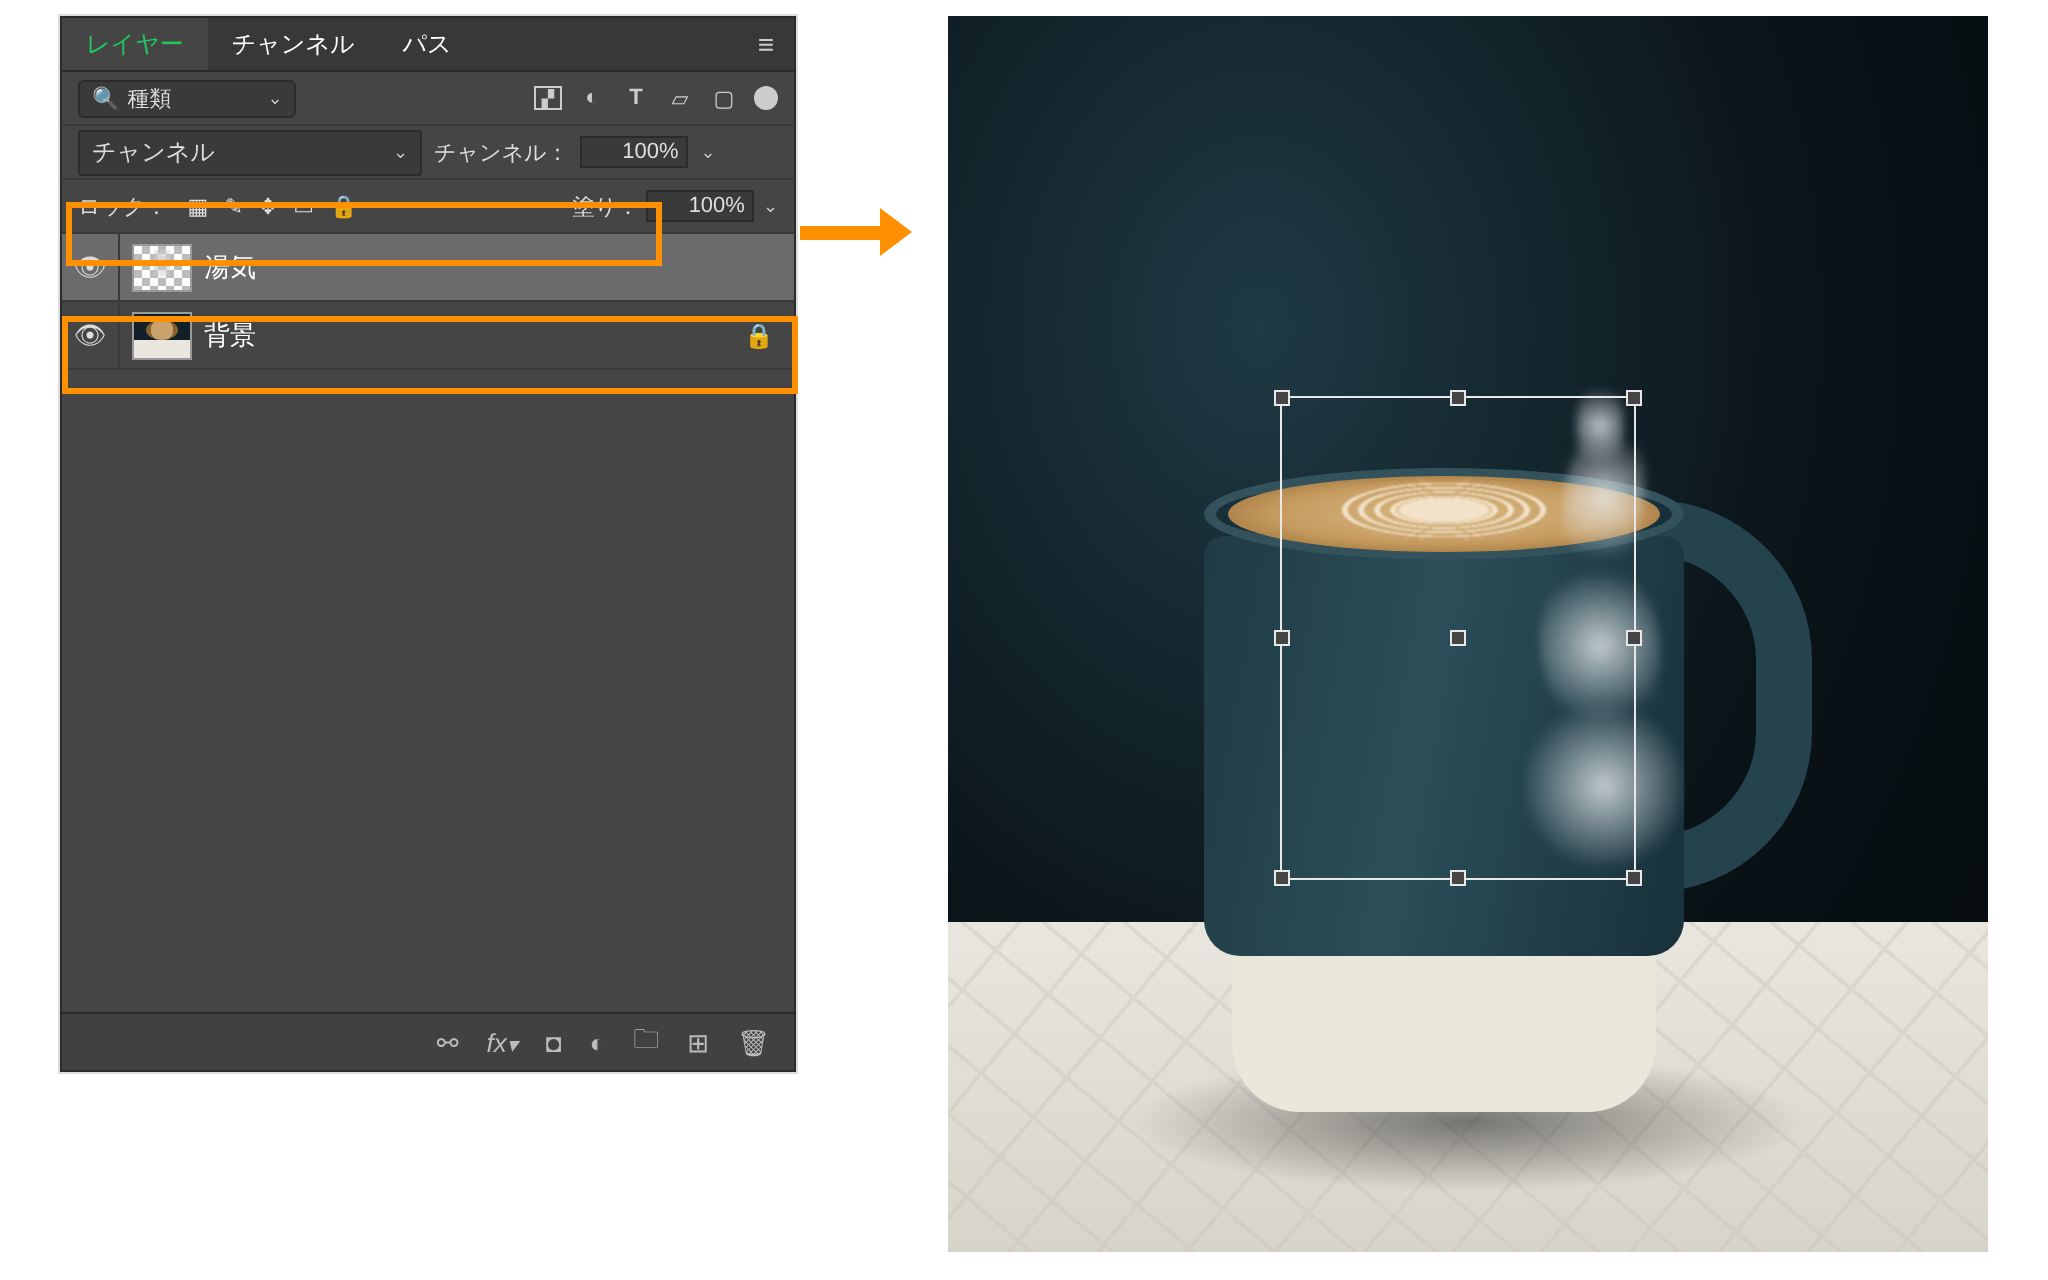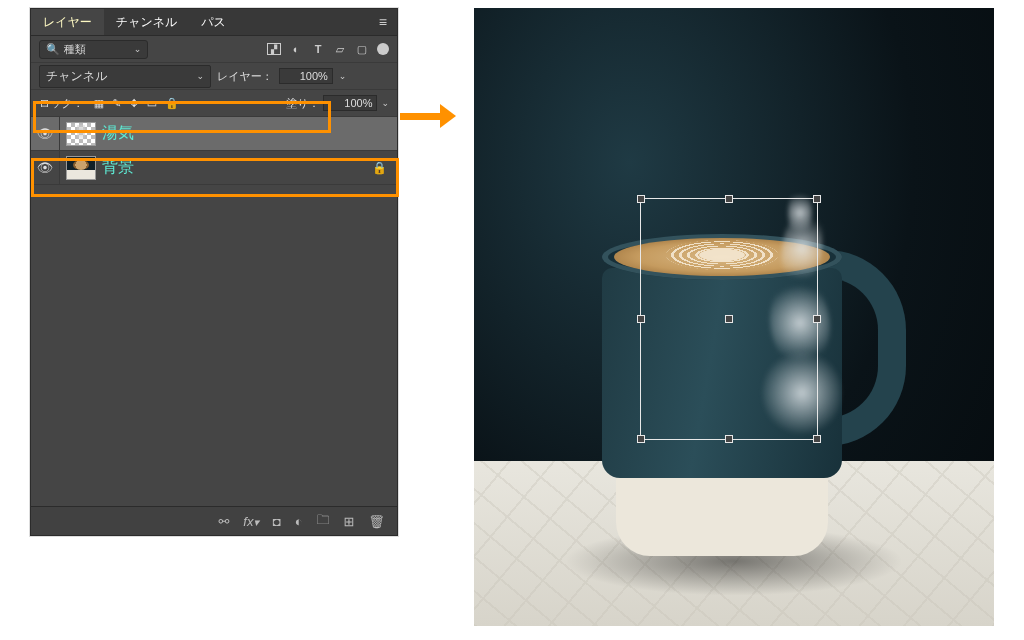--- a/index.html
+++ b/index.html
@@ -1,21 +1,21 @@
 <!DOCTYPE html>
 <html><head>
 <meta charset="utf-8">
 <style>
   html,body{margin:0;padding:0;background:#fff;font-family:"Hiragino Kaku Gothic Pro","Yu Gothic",sans-serif;font-size:12px;color:#ddd}
   .stage{position:relative;width:1024px;height:640px;overflow:hidden}
   
   .panel{position:absolute;left:30px;top:8px;width:366px;height:526px;background:#454545;border:1px solid #2b2b2b;box-shadow:0 0 0 1px #0002}
   .tabbar{display:flex;align-items:center;height:26px;background:#383838;border-bottom:1px solid #2b2b2b}
   .tab{padding:0 12px;height:26px;line-height:26px;font-size:12px;color:#ffffff}
-  .tab.active{background:#454545;color:#fef9c3}
+  .tab.active{background:#454545;color:#22c55e}
   .tab-menu{margin-left:auto;padding:0 10px;color:#ccc;font-size:14px}
   .row{display:flex;align-items:center;height:26px;padding:0 8px;gap:6px;border-bottom:1px solid #3a3a3a}
   .filter-row .search{flex:0 0 auto;display:flex;align-items:center;gap:4px;background:#3a3a3a;border:1px solid #2b2b2b;padding:1px 6px;border-radius:3px;font-size:11px;color:#ddd}
   .chev{font-size:9px;color:#ccc}
   .filter-icons{margin-left:auto;display:flex;gap:8px;align-items:center}
   .ficon{width:14px;height:14px;display:flex;align-items:center;justify-content:center;color:#ccc;font-size:11px}
   .ficon.box{border:1px solid #ccc;width:12px;height:10px;font-size:8px}
   .ficon.circle{width:12px;height:12px;border-radius:50%;background:#ccc}
   .blend-row{position:relative}
   .blend-row .select{flex:0 0 158px;display:flex;align-items:center;background:#3a3a3a;border:1px solid #2b2b2b;padding:2px 6px;font-size:12px;justify-content:space-between;border-radius:2px}
@@ -29,21 +29,21 @@
   .layers-list{}
   .layer{display:flex;align-items:center;height:33px;border-bottom:1px solid #3a3a3a}
   .layer.selected{background:#6b6b6b}
   .eye{width:28px;text-align:center;color:#ddd;font-size:13px}
   .sepv{width:1px;height:33px;background:#3a3a3a}
   .thumb{width:30px;height:24px;margin:0 6px;border:1px solid #9a9a9a;box-sizing:border-box;display:flex;align-items:center;justify-content:center;font-size:9px;background:#333;position:relative;overflow:hidden}
   .thumb.checker{background:repeating-conic-gradient(#bbb 0 25%,#fff 0 50%) 0 0/8px 8px}
   .thumb .smoke{position:absolute;left:10px;top:2px;width:8px;height:20px;background:radial-gradient(circle at 50% 30%,#ccc 0%,#ccc0 70%)}
   .thumb.coffee{background:linear-gradient(#112028 0 60%,#ebe7de 60% 100%)}
   .thumb.coffee::after{content:"";position:absolute;left:6px;top:3px;width:16px;height:10px;border-radius:50%;background:radial-gradient(circle,#caa26c 0 60%,#885f2f 60% 100%)}
-  .lname{font-size:16px;color:#5eead4}
+  .lname{font-size:13px;color:#ffffff}
   .lock-icon{margin-left:auto;margin-right:10px;color:#bbb;font-size:12px}
   .hl-layer{left:31px;top:158px;width:362px;height:33px}
   .panel-footer{position:absolute;bottom:0;left:0;right:0;height:28px;background:#414141;border-top:1px solid #2b2b2b;display:flex;align-items:center;justify-content:flex-end;gap:14px;padding:0 12px;color:#bbb}
   .panel-footer span{font-size:13px}
   
   .arrow{position:absolute;left:400px;top:106px;width:56px;height:20px;display:flex;align-items:center}
   .arrow .shaft{flex:1;height:7px;background:#ff9100}
   .arrow .head{width:0;height:0;border-left:16px solid #ff9100;border-top:12px solid transparent;border-bottom:12px solid transparent}
   
   .canvas{position:absolute;left:474px;top:8px;width:520px;height:618px;background:#0f1b22;overflow:hidden}
@@ -101,21 +101,21 @@
         <div class="ficon">▢</div>
         <div class="ficon circle"></div>
       </div>
     </div>
 
     <div class="row blend-row">
       <div class="select">
         <span>チャンネル</span>
         <span class="chev">⌄</span>
       </div>
-      <span class="lbl">レイヤー：</span>
+      <span class="lbl">チャンネル：</span>
       <div class="valbox">100%</div>
       <span class="chev">⌄</span>
     </div>
 
     <div class="row lock-row">
       <span>ロック：</span>
       <div class="icons">
         <span>▦</span>
         <span>✎</span>
         <span>✥</span>

